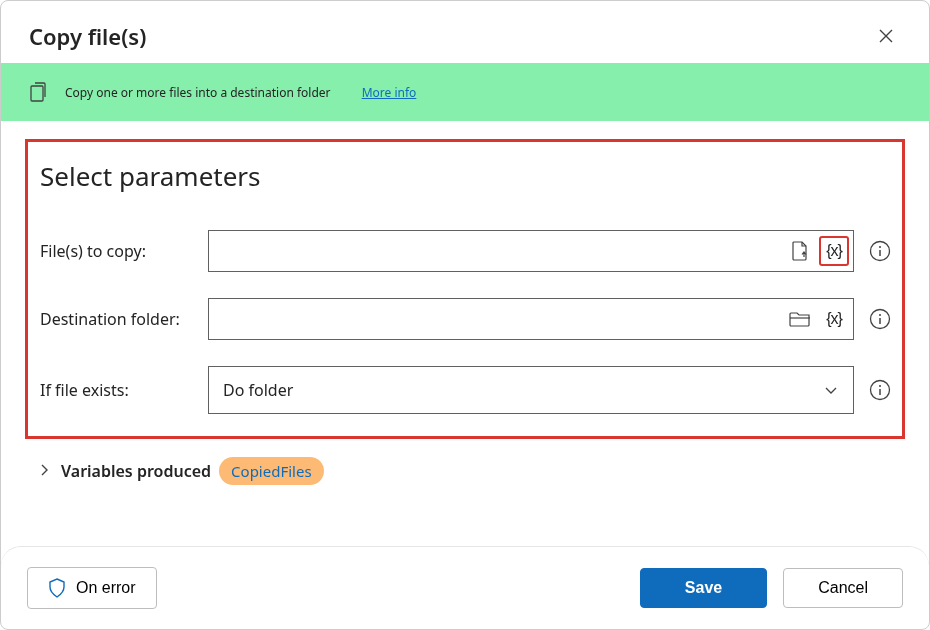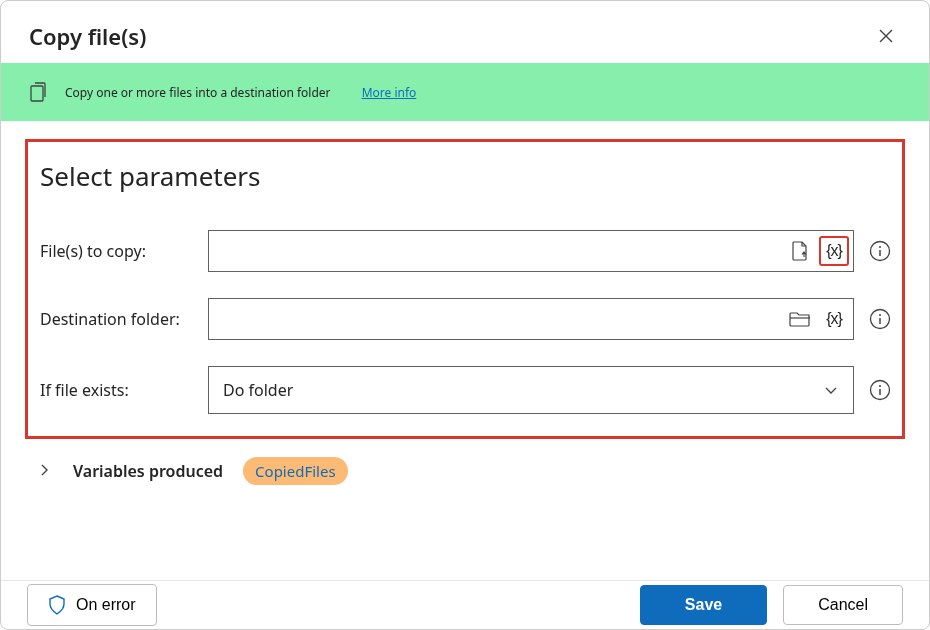--- a/index.html
+++ b/index.html
@@ -131,45 +131,46 @@
     padding: 0 14px;
     cursor: pointer;
     justify-content: space-between;
   }
   .select-value {
     font-size: 16px;
   }
   .vars-produced {
     display: flex;
     align-items: center;
-    gap: 20px;
+    gap: 8px;
     padding: 18px 14px;
   }
   .chevron-right {
     width: 14px; height: 14px;
     display: inline-flex;
   }
   .vars-label {
     font-weight: 600;
     font-size: 16px;
   }
   .var-chip {
     background: #fdba74;
     color: #0f6cbd;
     padding: 4px 12px;
     border-radius: 14px;
     font-size: 15px;
     font-weight: 400;
   }
   .footer {
     border-top: 1px solid #e6e6e6;
-    padding: 3px 26px;
+    padding: 20px 26px;
     display: flex;
     align-items: center;
     justify-content: space-between;
+    border-radius: 20px;
   }
   .on-error-btn {
     border: 1px solid #bdbdbd;
     border-radius: 4px;
     background: #fff;
     padding: 10px 20px;
     display: flex;
     align-items: center;
     gap: 10px;
     cursor: pointer;

